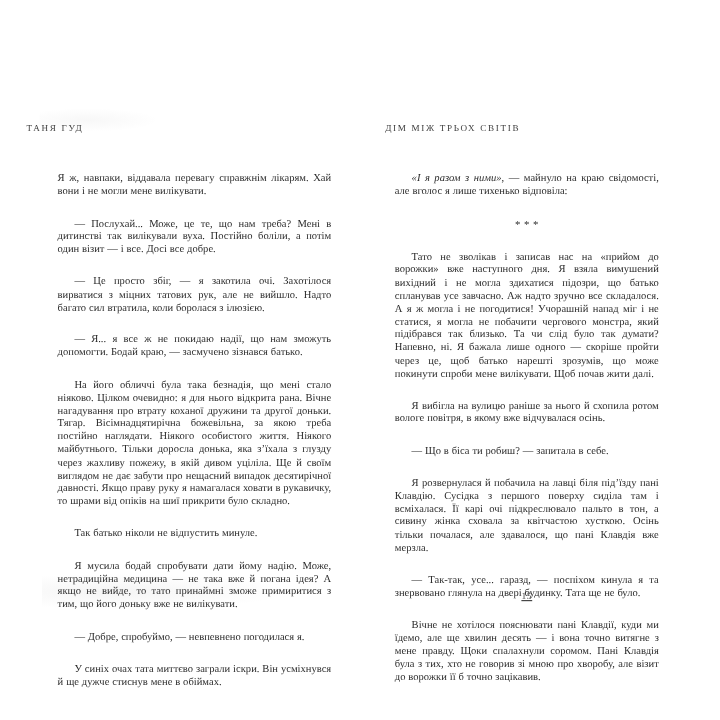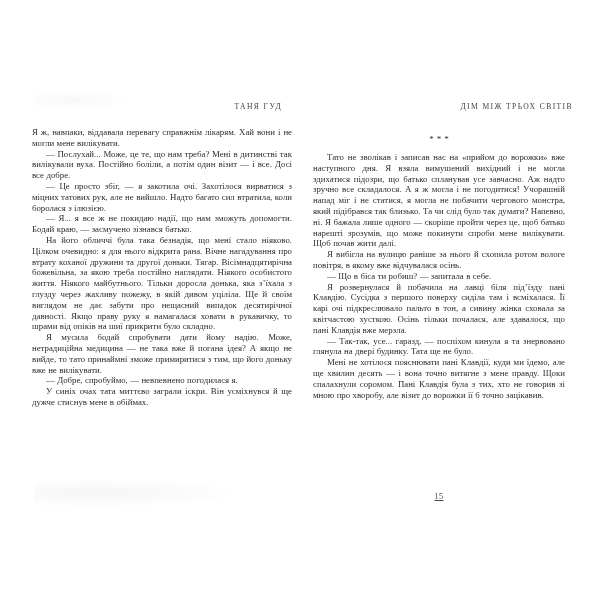--- a/index.html
+++ b/index.html
@@ -28,36 +28,36 @@
     left: 35px; top: 478px; width: 210px; height: 30px;
     background: radial-gradient(ellipse at 30% 50%, rgba(60,60,60,0.05), rgba(0,0,0,0) 70%);
   }
   .scan-blob.b2 {
     left: 33px; top: 90px; width: 100px; height: 20px;
     background: radial-gradient(ellipse at 40% 50%, rgba(60,60,60,0.04), rgba(0,0,0,0) 70%);
   }
   .running-header {
     position: absolute;
     top: 102px;
-    text-align: right;
+    text-align: left;
     font-size: 7.6px;
     letter-spacing: 1.4px;
     color: #3f3f3f;
     white-space: nowrap;
   }
   .running-header.left  { left: 22px;  width: 260px; }
   .running-header.right { left: 321px; width: 252px; }
   .text-block {
     position: absolute;
     top: 127px;
   }
   .text-block.left  { left: 32px;  width: 260px; }
   .text-block.right { left: 313px; width: 252px; }
   .para {
-    margin: 0;
+    margin: 16px;
     font-size: 8.8px;
     line-height: 10.8px;
     color: #2b2b2b;
     text-align: justify;
     text-indent: 14px;
     word-spacing: 0.2px;
   }
   .para.flush { text-indent: 0; }
   .italic { font-style: italic; }
   .separator {
@@ -90,30 +90,32 @@
   <div class="running-header left">ТАНЯ ГУД</div>
 
   <div class="running-header right">ДІМ МІЖ ТРЬОХ СВІТІВ</div>
 
   <div class="text-block left" id="left-text">
       <p class="para flush">Я ж, навпаки, віддавала перевагу справжнім лікарям. Хай вони і не могли мене вилікувати.</p>
       <p class="para">— Послухай... Може, це те, що нам треба? Мені в дитинстві так вилікували вуха. Постійно боліли, а потім один візит — і все. Досі все добре.</p>
       <p class="para">— Це просто збіг, — я закотила очі. Захотілося вирватися з міцних татових рук, але не вийшло. Надто багато сил втратила, коли боролася з ілюзією.</p>
       <p class="para">— Я... я все ж не покидаю надії, що нам зможуть допомогти. Бодай краю, — засмучено зізнався батько.</p>
       <p class="para">На його обличчі була така безнадія, що мені стало ніяково. Цілком очевидно: я для нього відкрита рана. Вічне нагадування про втрату коханої дружини та другої доньки. Тягар. Вісімнадцятирічна божевільна, за якою треба постійно наглядати. Ніякого особистого життя. Ніякого майбутнього. Тільки доросла донька, яка з’їхала з глузду через жахливу пожежу, в якій дивом уціліла. Ще й своїм виглядом не дає забути про нещасний випадок десятирічної давності. Якщо праву руку я намагалася ховати в рукавичку, то шрами від опіків на шиї прикрити було складно.</p>
+      <p class="para">Так батько ніколи не відпустить минуле.</p>
       <p class="para">Я мусила бодай спробувати дати йому надію. Може, нетрадиційна медицина — не така вже й погана ідея? А якщо не вийде, то тато принаймні зможе примиритися з тим, що його доньку вже не вилікувати.</p>
       <p class="para">— Добре, спробуймо, — невпевнено погодилася я.</p>
       <p class="para">У синіх очах тата миттєво заграли іскри. Він усміхнувся й ще дужче стиснув мене в обіймах.</p>
     </div>
 
   <div class="text-block right" id="right-text">
+      <p class="para"><span class="italic">«І я разом з ними»</span><span>, — майнуло на краю свідомості, але вголос я лише тихенько відповіла:</span></p>
       <p class="separator">***</p>
       <p class="para">Тато не зволікав і записав нас на «прийом до ворожки» вже наступного дня. Я взяла вимушений вихідний і не могла здихатися підозри, що батько спланував усе завчасно. Аж надто зручно все складалося. А я ж могла і не погодитися! Учорашній напад міг і не статися, я могла не побачити чергового монстра, який підібрався так близько. Та чи слід було так думати? Напевно, ні. Я бажала лише одного — скоріше пройти через це, щоб батько нарешті зрозумів, що може покинути спроби мене вилікувати. Щоб почав жити далі.</p>
       <p class="para">Я вибігла на вулицю раніше за нього й схопила ротом вологе повітря, в якому вже відчувалася осінь.</p>
       <p class="para">— Що в біса ти робиш? — запитала в себе.</p>
       <p class="para">Я розвернулася й побачила на лавці біля під’їзду пані Клавдію. Сусідка з першого поверху сиділа там і всміхалася. Її карі очі підкреслювало пальто в тон, а сивину жінка сховала за квітчастою хусткою. Осінь тільки почалася, але здавалося, що пані Клавдія вже мерзла.</p>
       <p class="para">— Так-так, усе... гаразд, — поспіхом кинула я та знервовано глянула на двері будинку. Тата ще не було.</p>
-      <p class="para">Мені не хотілося пояснювати пані Клавдії, куди ми їдемо, але ще хвилин десять — і вона точно витягне з мене правду. Щоки спалахнули соромом. Пані Клавдія була з тих, хто не говорив зі мною про хворобу, але візит до ворожки її б точно зацікавив.</p>
+      <p class="para">Вічне не хотілося пояснювати пані Клавдії, куди ми їдемо, але ще хвилин десять — і вона точно витягне з мене правду. Щоки спалахнули соромом. Пані Клавдія була з тих, хто не говорив зі мною про хворобу, але візит до ворожки її б точно зацікавив.</p>
     </div>
 
 
   <div class="page-number right">15</div>
 </div>
 
 </body></html>

